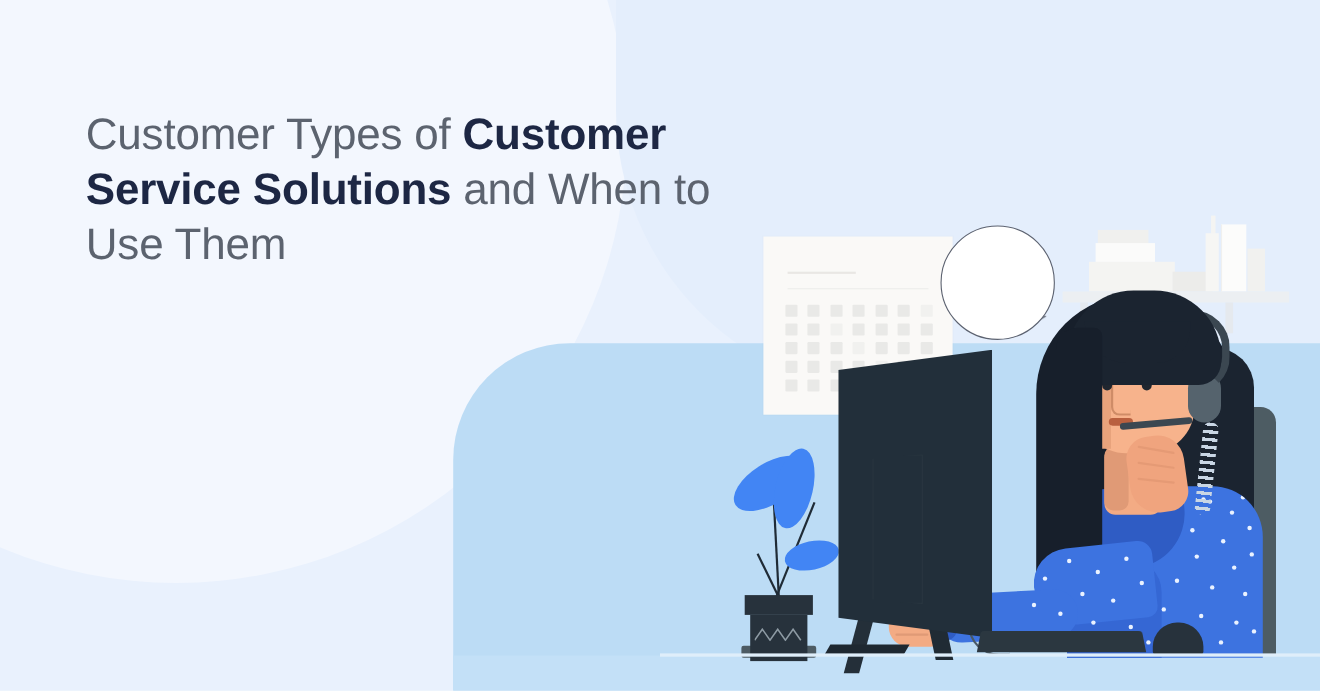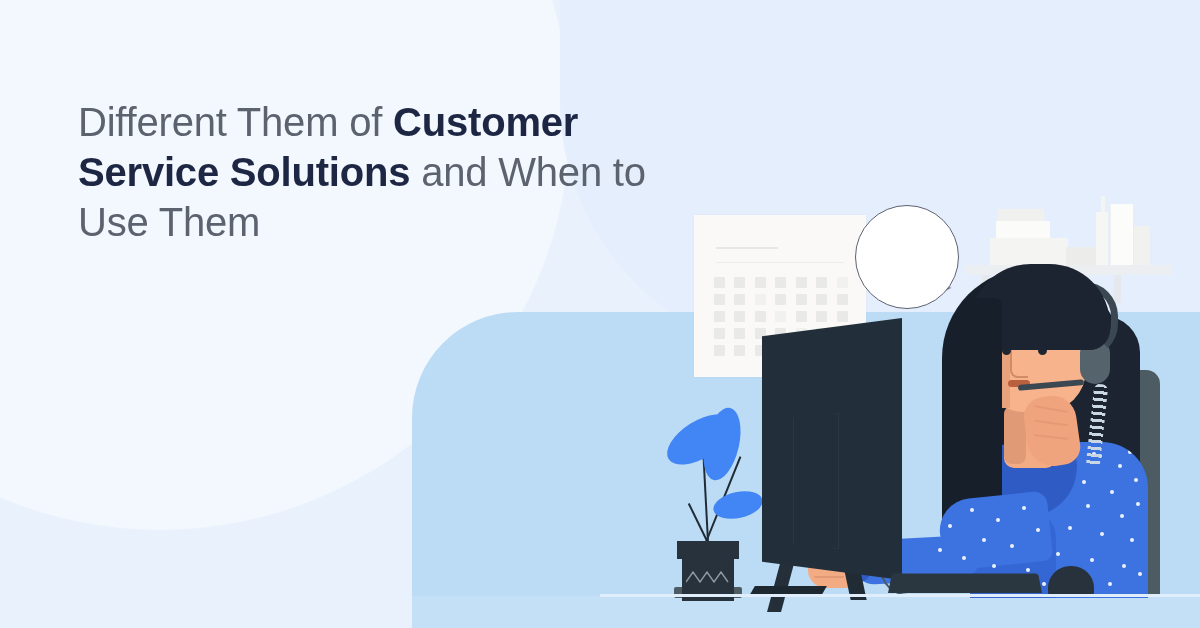--- a/index.html
+++ b/index.html
@@ -607,15 +607,15 @@
   <div class="monitor-stand2"></div>
   <div class="monitor-neck"></div>
   <div class="monitor-foot"></div>
   <div class="monitor-screen"></div>
   <div class="monitor-inner"></div>
 
   <div class="keyboard"></div>
   <div class="mouse"></div>
   <div class="desk-line"></div>
 
-  <h1 class="headline"><span>Different Them of </span><b>Customer Service Solutions</b><span> and When to Use Them</span></h1>
+  <h1 class="headline"><span>Customer Types of </span><b>Customer Service Solutions</b><span> and When to Use Them</span></h1>
 
 </div>
 
 </body></html>

